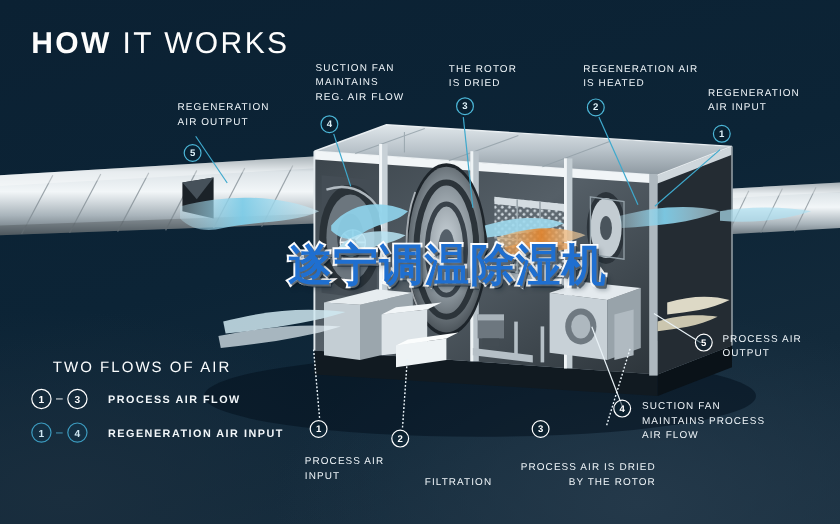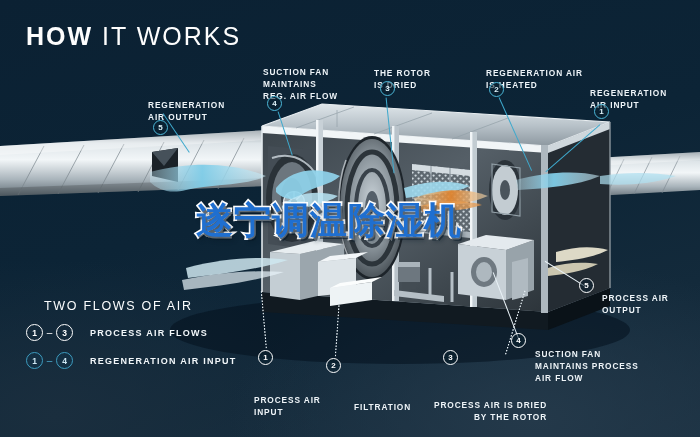--- a/index.html
+++ b/index.html
@@ -18,23 +18,23 @@
   #title{
     position:absolute;left:26px;top:24px;
     font-size:25px;letter-spacing:2.0px;line-height:1;
     white-space:nowrap;color:#fdfdfd;
   }
   #title .b{font-weight:700;}
   #title .l{font-weight:300;margin-top:48px;}
 
   
   .clabel{
-    position:absolute;font-size:8.3px;font-weight:700;
+    position:absolute;font-size:8.3px;font-weight:400;
     letter-spacing:.9px;line-height:1.42;color:#eef4f8;
-    text-transform:uppercase;white-space:pre-line;margin-top:16px;
+    text-transform:uppercase;white-space:pre-line;
   }
 
   
   .marker{
     position:absolute;width:15px;height:15px;border-radius:50%;
     display:flex;align-items:center;justify-content:center;
     font-size:8px;font-weight:700;line-height:1;
     background:rgba(10,32,48,.55);
   }
   .marker.white{border:1.3px solid #ffffff;color:#ffffff;}
@@ -70,21 +70,21 @@
   .ltxt{
     margin-left:17px;font-size:9px;font-weight:700;
     letter-spacing:1.25px;color:#f2f7fa;white-space:nowrap;
   }
 
   
   #watermark{
     position:absolute;left:196px;top:198px;width:310px;height:46px;
     font-family:"DejaVu Sans", sans-serif;
     font-size:37px;font-weight:700;line-height:46px;
-    letter-spacing:1px;text-align:left;white-space:nowrap;
+    letter-spacing:1px;text-align:right;white-space:nowrap;
     color:#1f6fd0;
     -webkit-text-stroke:3.2px #ffffff;
     paint-order:stroke fill;
     text-shadow:
       2px 3px 0 rgba(8,24,38,.55),
       3px 4px 4px rgba(8,24,38,.4);
   }
 
   
   #art{position:absolute;left:0;top:0;width:700px;height:437px;}
@@ -379,34 +379,34 @@
   <div class="marker white" style="left:511px;top:333px;">4</div>
   <div class="clabel" style="left:535px;top:333px;">SUCTION FAN
 MAINTAINS PROCESS
 AIR FLOW</div>
 
   <div class="marker white" style="left:443px;top:350px;">3</div>
   <div class="clabel" style="left:434px;top:384px;text-align:right;">PROCESS AIR IS DRIED
 BY THE ROTOR</div>
 
   <div class="marker white" style="left:326px;top:358px;">2</div>
-  <div class="clabel" style="left:354px;top:386px;">FILTRATION</div>
+  <div class="clabel" style="left:354px;top:396px;">FILTRATION</div>
 
   <div class="marker white" style="left:258px;top:350px;">1</div>
   <div class="clabel" style="left:254px;top:379px;">PROCESS AIR
 INPUT</div>
 
   <div id="legend">
     <h2>TWO FLOWS OF AIR</h2>
 
     <div class="lrow w">
       <div class="lcirc">1</div>
       <div class="ldash">–</div>
       <div class="lcirc">3</div>
-      <div class="ltxt">PROCESS AIR FLOWS</div>
+      <div class="ltxt">PROCESS AIR FLOW</div>
     </div>
 
     <div class="lrow t">
       <div class="lcirc">1</div>
       <div class="ldash">–</div>
       <div class="lcirc">4</div>
       <div class="ltxt">REGENERATION AIR INPUT</div>
     </div>
   </div>
 

